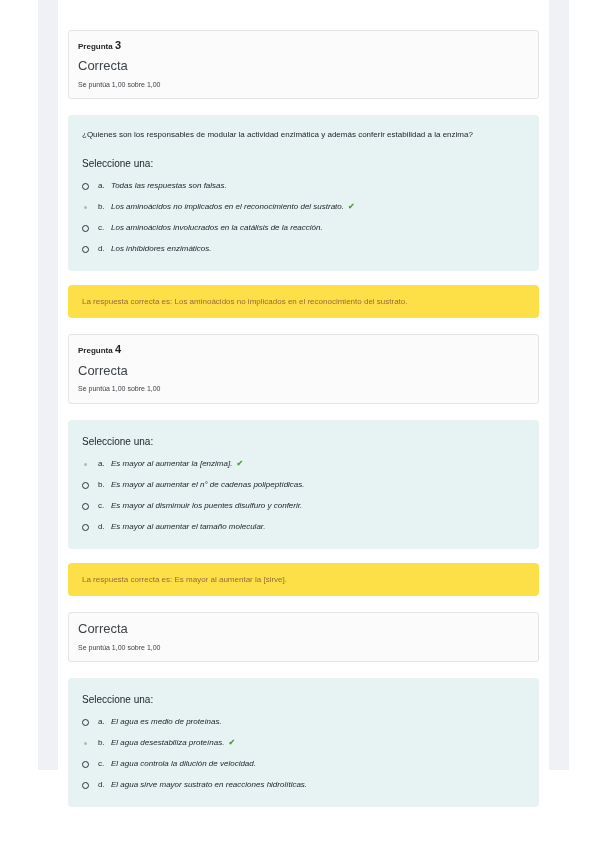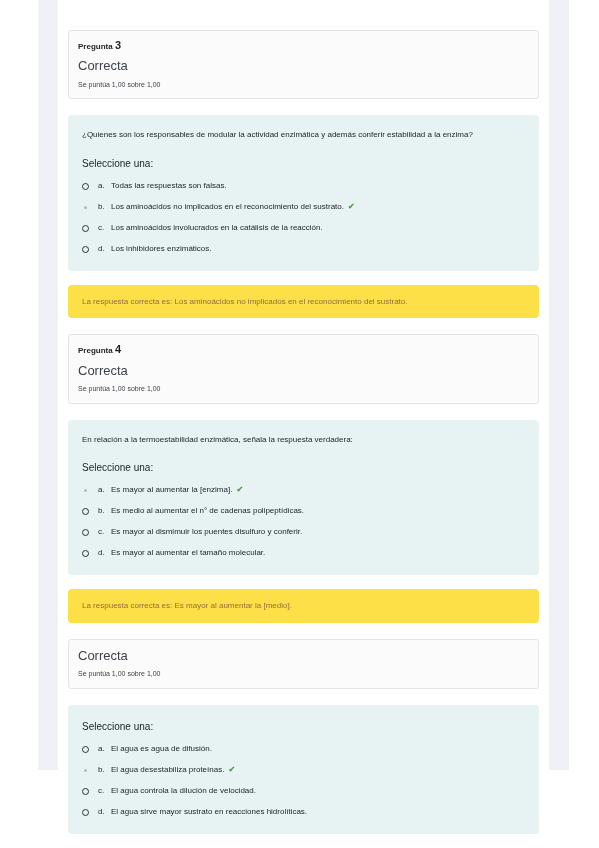--- a/index.html
+++ b/index.html
@@ -134,20 +134,21 @@
   .opt-letter {
     color: #20272d;
     font-size: 8px;
     line-height: 1.45;
     min-width: 13px;
   }
   .opt-text {
     color: #20272d;
     font-size: 8px;
     line-height: 1.45;
+    font-style: italic;
   }
   .tick {
     color: #4f9c46;
     font-size: 8px;
     line-height: 1.45;
     margin-left: 4px;
     font-weight: bold;
   }
 
   
@@ -217,72 +218,71 @@
             <div class="feedback-text">La respuesta correcta es: Los aminoácidos no implicados en el reconocimiento del sustrato.</div>
           </div>
         </div>
         <div>
           <div class="q-head">
             <div class="q-head-title"><span>Pregunta</span> <span class="qnum">4</span></div>
             <div class="q-state">Correcta</div>
             <div class="q-grade">Se puntúa 1,00 sobre 1,00</div>
           </div>
           <div class="q-body">
-            <div class="q-text">En relación a la termoestabilidad enzimática, señala la respuesta verdadera:</div>
             <div class="q-prompt">Seleccione una:</div>
             <div class="opt-list">
               <div class="opt-row">
                 <span class="radio-wrap">
                   <span class="radio checked"></span>
                 </span>
                 <span class="opt-letter">a.</span>
                 <span class="opt-text">Es mayor al aumentar la [enzima].</span>
                 <span class="tick">✔</span>
               </div>
               <div class="opt-row">
                 <span class="radio-wrap">
                   <span class="radio"></span>
                 </span>
                 <span class="opt-letter">b.</span>
-                <span class="opt-text">Es medio al aumentar el n° de cadenas polipeptídicas.</span>
+                <span class="opt-text">Es mayor al aumentar el n° de cadenas polipeptídicas.</span>
               </div>
               <div class="opt-row">
                 <span class="radio-wrap">
                   <span class="radio"></span>
                 </span>
                 <span class="opt-letter">c.</span>
                 <span class="opt-text">Es mayor al dismimuir los puentes disulfuro y conferir.</span>
               </div>
               <div class="opt-row">
                 <span class="radio-wrap">
                   <span class="radio"></span>
                 </span>
                 <span class="opt-letter">d.</span>
                 <span class="opt-text">Es mayor al aumentar el tamaño molecular.</span>
               </div>
             </div>
           </div>
           <div class="feedback">
-            <div class="feedback-text">La respuesta correcta es: Es mayor al aumentar la [medio].</div>
+            <div class="feedback-text">La respuesta correcta es: Es mayor al aumentar la [sirve].</div>
           </div>
         </div>
         <div>
           <div class="q-head">
             <div class="q-state">Correcta</div>
             <div class="q-grade">Se puntúa 1,00 sobre 1,00</div>
           </div>
           <div class="q-body">
             <div class="q-prompt">Seleccione una:</div>
             <div class="opt-list">
               <div class="opt-row">
                 <span class="radio-wrap">
                   <span class="radio"></span>
                 </span>
                 <span class="opt-letter">a.</span>
-                <span class="opt-text">El agua es agua de difusión.</span>
+                <span class="opt-text">El agua es medio de proteínas.</span>
               </div>
               <div class="opt-row">
                 <span class="radio-wrap">
                   <span class="radio checked"></span>
                 </span>
                 <span class="opt-letter">b.</span>
                 <span class="opt-text">El agua desestabiliza proteínas.</span>
                 <span class="tick">✔</span>
               </div>
               <div class="opt-row">

